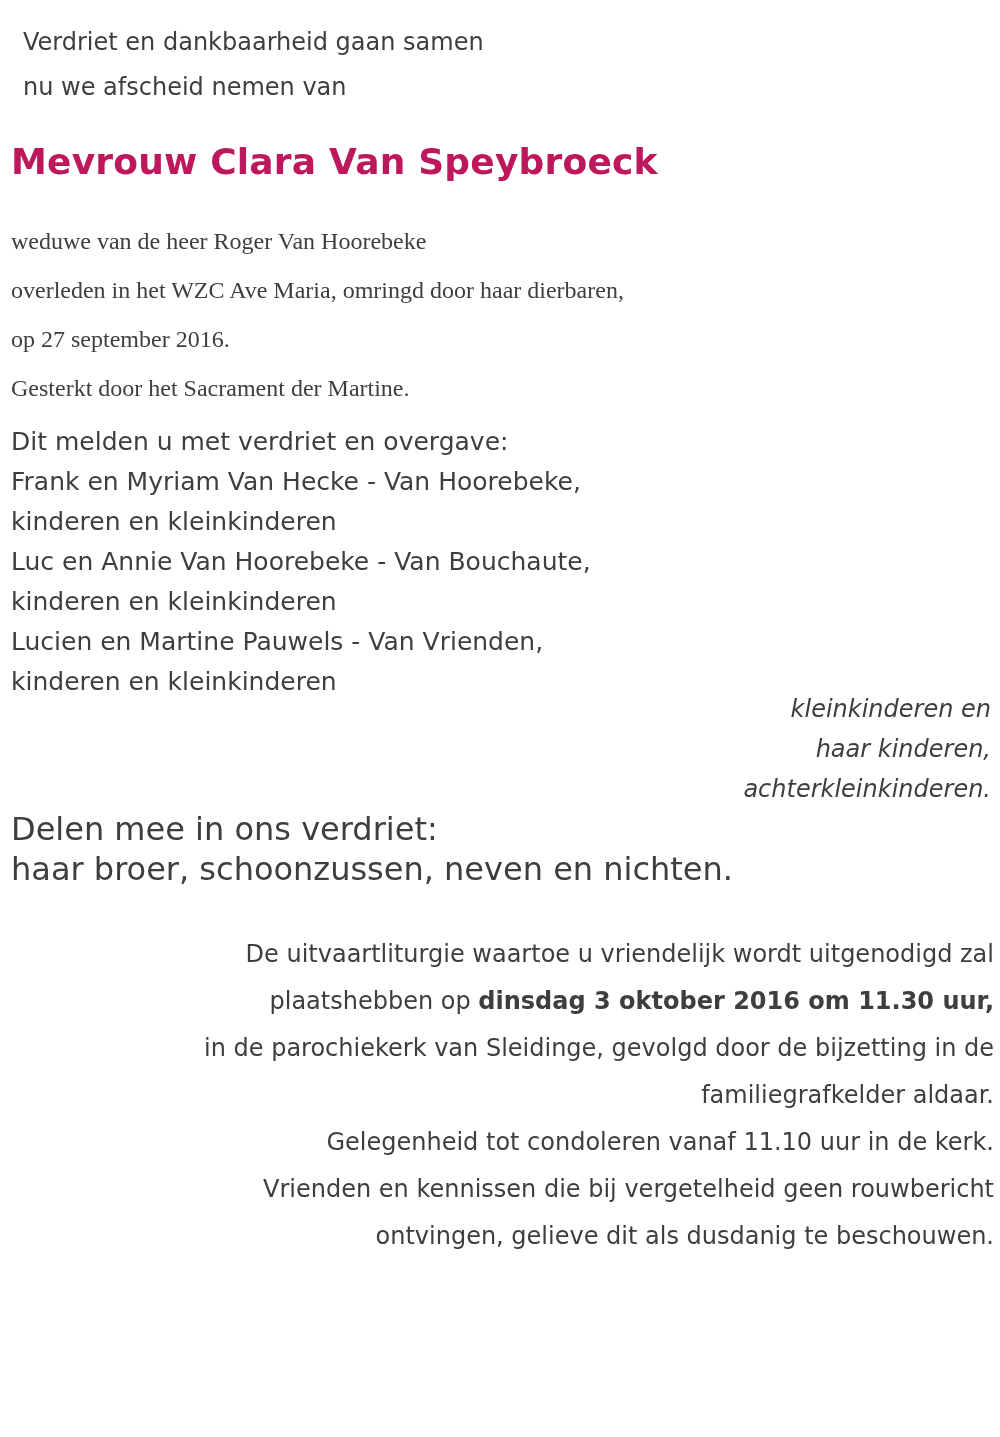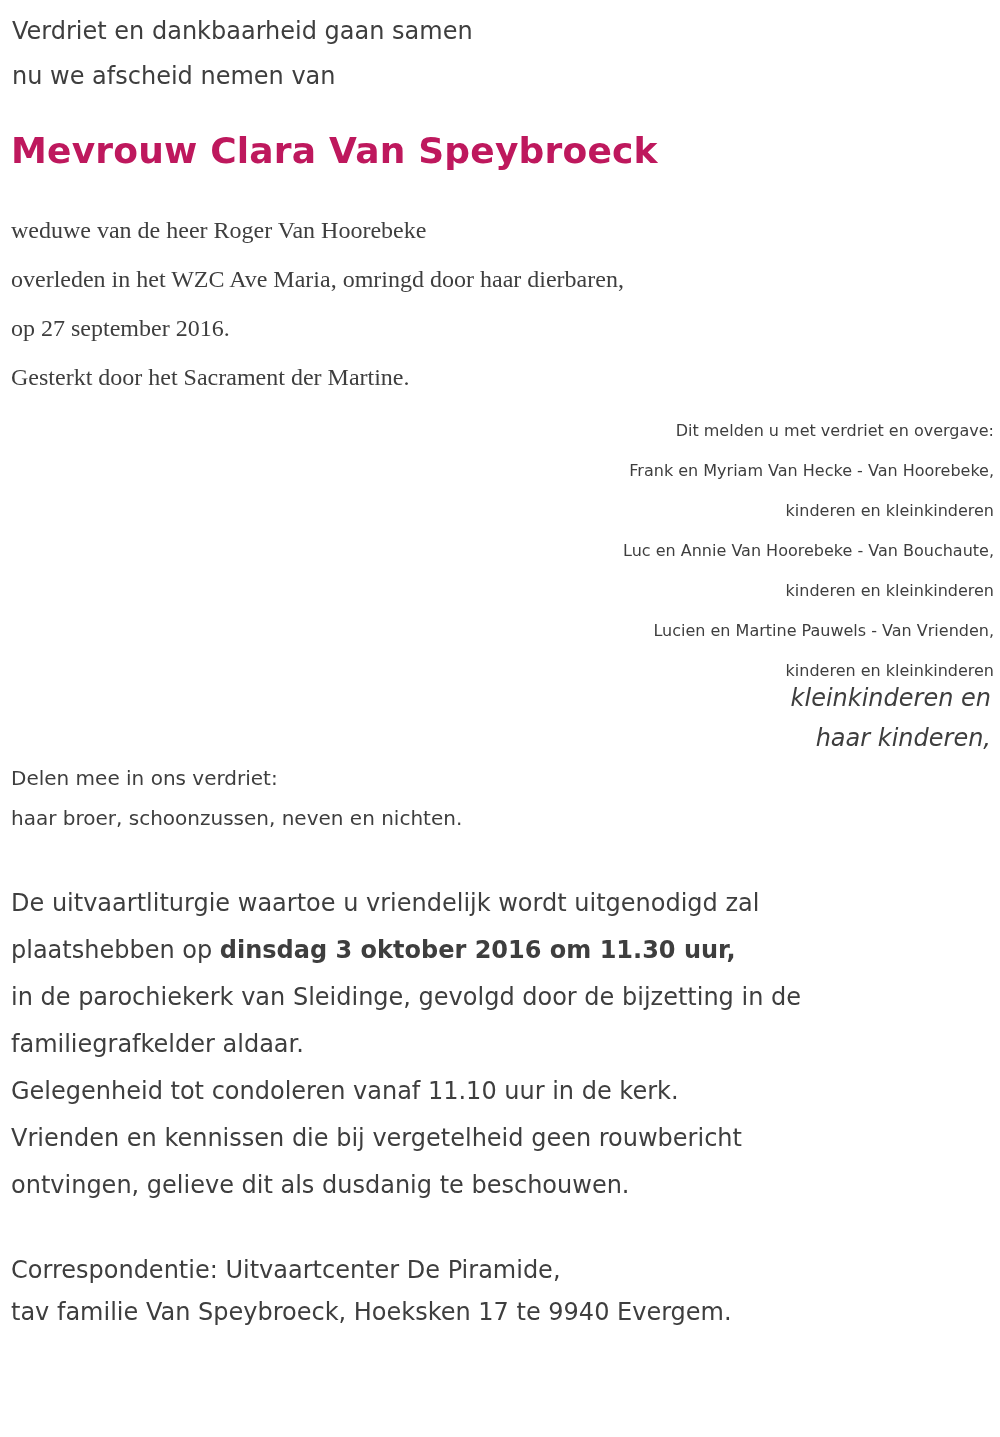--- a/index.html
+++ b/index.html
@@ -7,46 +7,46 @@
     width: 1000px;
     height: 1437px;
     background: #ffffff;
     font-family: "DejaVu Sans", "Liberation Sans", sans-serif;
     color: #3e3e3e;
     overflow: hidden;
   }
   .page { padding: 8px 6px 0 11px; }
   .line { display: block; }
 
-  .intro { font-size: 24px; line-height: 45px; margin: 1px; }
+  .intro { font-size: 24px; line-height: 45px; margin: 12px; }
 
   .name {
     font-size: 36px;
     font-weight: 700;
     color: #be185d;
     margin: 30px 0 0 0;
     line-height: 44px;
     letter-spacing: 0.2px;
   }
 
   .life    { font-size: 24px; line-height: 49px; margin-top: 33px; font-family: Liberation Serif, serif; }
-  .family  { font-size: 16px; line-height: 40px; margin-top: 9px; text-align: right; }
+  .family  { font-size: 25px; line-height: 40px; margin-top: 9px; }
 
   .relatives {
     font-size: 24px;
     line-height: 40px;
     font-style: italic;
     text-align: right;
     margin-top: -13px;
     padding-right: 3px;
   }
 
-  .mourning { font-size: 20px; line-height: 40px; margin-top: 0; }
+  .mourning { font-size: 32px; line-height: 40px; margin-top: 0; }
 
-  .service { font-size: 24px; line-height: 47px; margin-top: 42px; }
+  .service { font-size: 24px; line-height: 47px; margin-top: 42px; text-align: right; }
   .bold    { font-weight: 700; }
 
   .correspondence { font-size: 24px; line-height: 42px; margin-top: 40px; }
 </style>
 </head>
 <body>
 
 <div class="page">
 
   <p class="intro">
@@ -69,35 +69,32 @@
     <span class="line">kinderen en kleinkinderen</span>
     <span class="line">Luc en Annie Van Hoorebeke - Van Bouchaute,</span>
     <span class="line">kinderen en kleinkinderen</span>
     <span class="line">Lucien en Martine Pauwels - Van Vrienden,</span>
     <span class="line">kinderen en kleinkinderen</span>
   </div>
 
   <div class="relatives">
     <span class="line">kleinkinderen en</span>
     <span class="line">haar kinderen,</span>
+    <span class="line">achterkleinkinderen.</span>
   </div>
 
   <div class="mourning">
     <span class="line">Delen mee in ons verdriet:</span>
     <span class="line">haar broer, schoonzussen, neven en nichten.</span>
   </div>
 
   <div class="service">
     <span class="line">De uitvaartliturgie waartoe u vriendelijk wordt uitgenodigd zal</span>
     <span class="line"><span>plaatshebben op </span><span class="bold">dinsdag 3 oktober 2016 om 11.30 uur,</span></span>
     <span class="line">in de parochiekerk van Sleidinge, gevolgd door de bijzetting in de</span>
     <span class="line">familiegrafkelder aldaar.</span>
     <span class="line">Gelegenheid tot condoleren vanaf 11.10 uur in de kerk.</span>
     <span class="line">Vrienden en kennissen die bij vergetelheid geen rouwbericht</span>
     <span class="line">ontvingen, gelieve dit als dusdanig te beschouwen.</span>
   </div>
 
-  <div class="correspondence">
-    <span class="line">Correspondentie: Uitvaartcenter De Piramide,</span>
-    <span class="line">tav familie Van Speybroeck, Hoeksken 17 te 9940 Evergem.</span>
-  </div>
 
 </div>
 
 </body></html>

